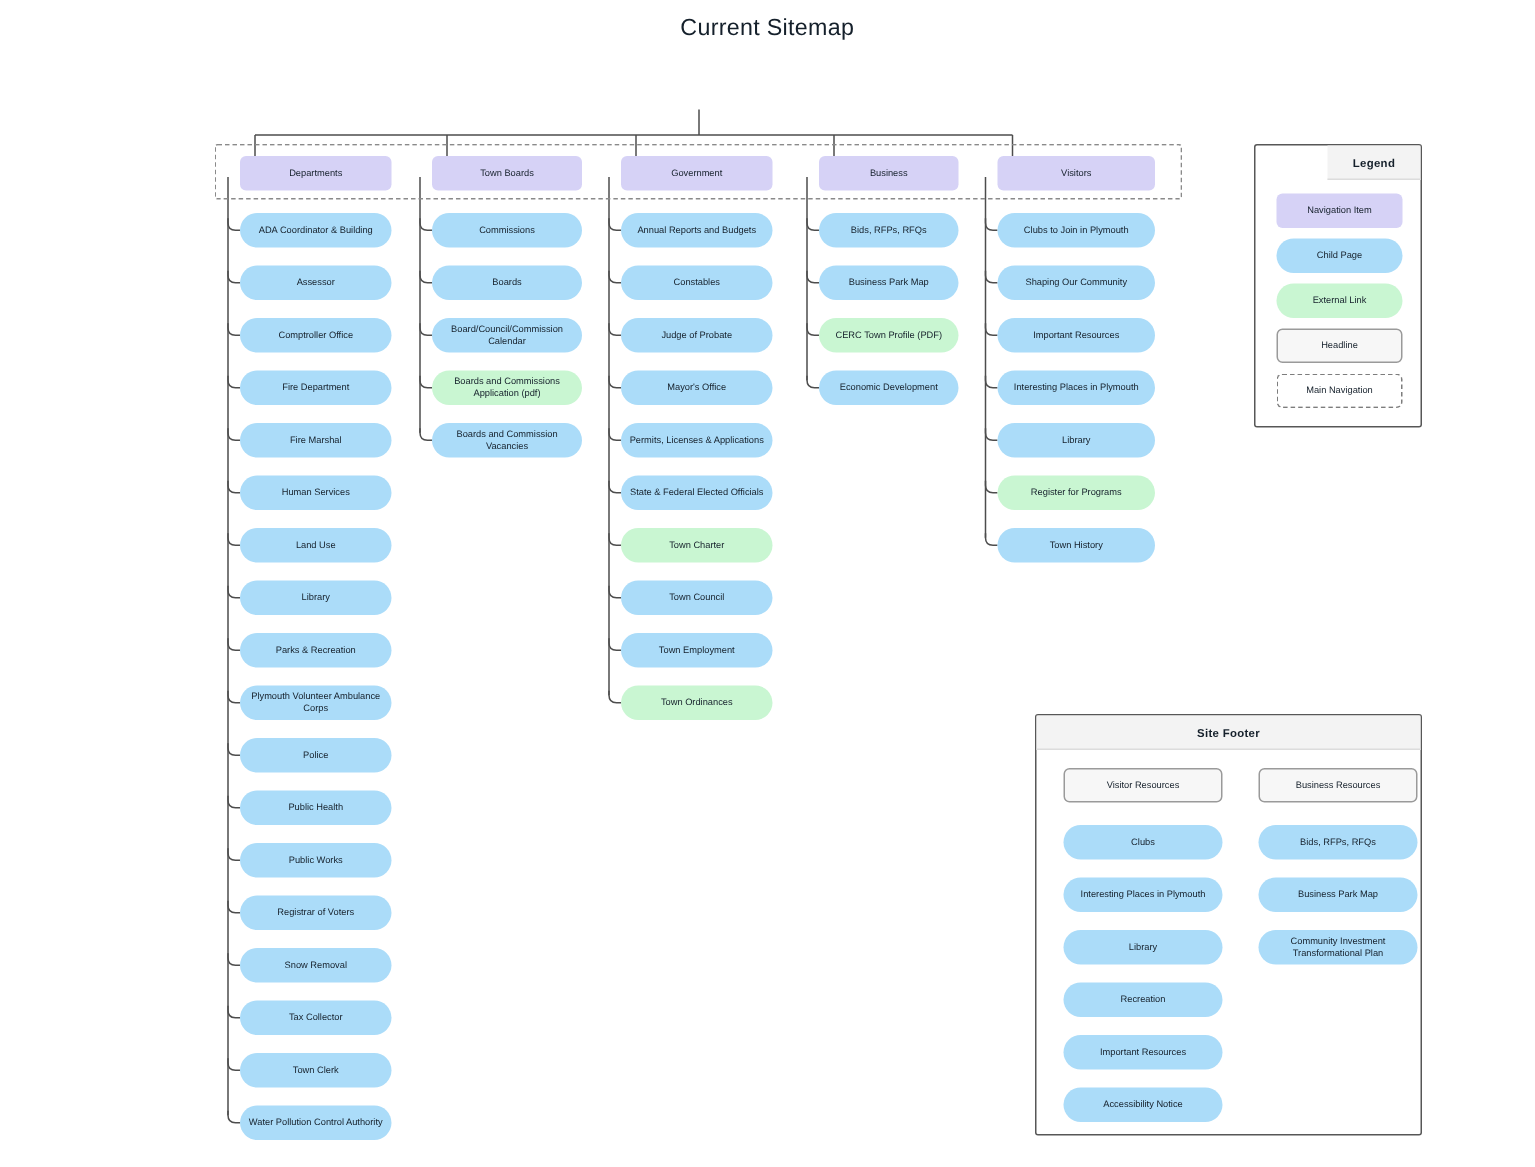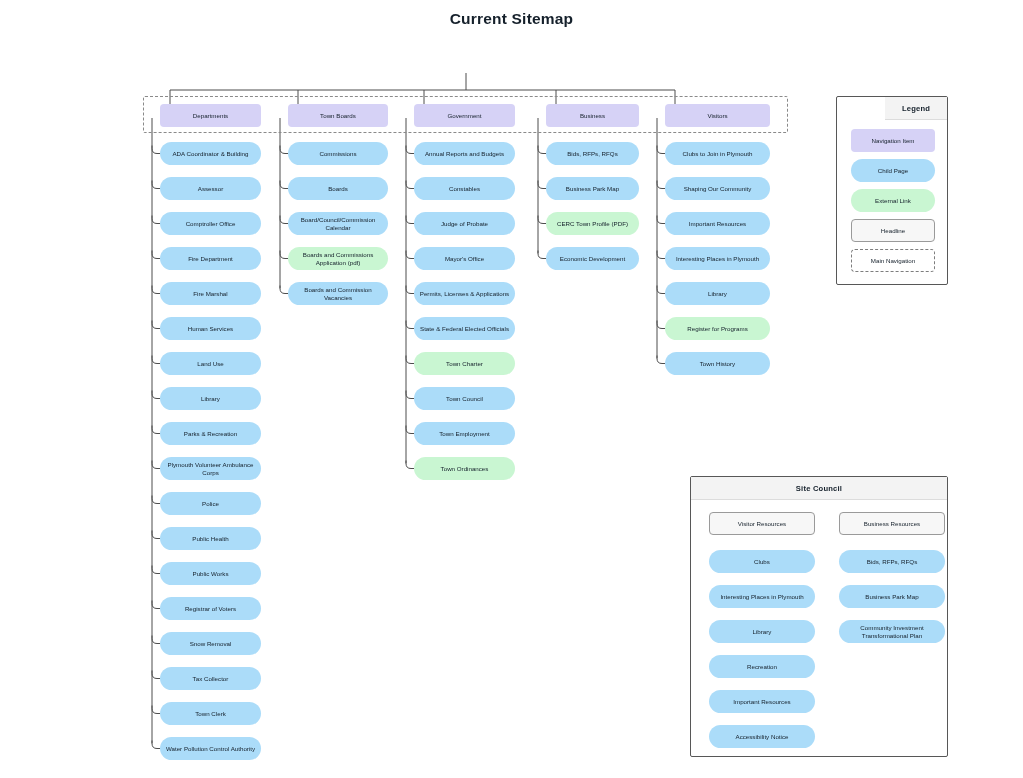--- a/index.html
+++ b/index.html
@@ -31,21 +31,21 @@
   }
 
   
   .page-title {
     position: absolute;
     left: 0;
     top: 10px;
     width: 1023px;
     text-align: center;
     font-size: 15.5px;
-    font-weight: bold;
+    font-weight: normal;
     letter-spacing: .2px;
   }
 
   
   .root-node {
     position: absolute;
     left: 398px;
     top: 37px;
     width: 137px;
     height: 36px;
@@ -271,21 +271,21 @@
     <div id="legend-entries">
         <div class="node nav" style="left: 14px; top: 32px; width: 84px;">Navigation Item</div>
         <div class="node child" style="left: 14px; top: 62px; width: 84px;">Child Page</div>
         <div class="node ext" style="left: 14px; top: 92px; width: 84px;">External Link</div>
         <div class="node headline" style="left: 14px; top: 122px; width: 84px;">Headline</div>
         <div class="node mainnav" style="left: 14px; top: 152px; width: 84px;">Main Navigation</div>
       </div>
   </div>
 
   <div class="panel" id="footer-panel">
-    <div class="panel-title">Site Council</div>
+    <div class="panel-title">Site Footer</div>
     <div id="footer-groups">
         <div class="node headline" style="left: 18px; top: 35px; width: 106px;">Visitor Resources</div>
         <div class="node child" style="left: 18px; top: 73px; width: 106px;">Clubs</div>
         <div class="node child" style="left: 18px; top: 108px; width: 106px;">Interesting Places in Plymouth</div>
         <div class="node child" style="left: 18px; top: 143px; width: 106px;">Library</div>
         <div class="node child" style="left: 18px; top: 178px; width: 106px;">Recreation</div>
         <div class="node child" style="left: 18px; top: 213px; width: 106px;">Important Resources</div>
         <div class="node child" style="left: 18px; top: 248px; width: 106px;">Accessibility Notice</div>
         <div class="node headline" style="left: 148px; top: 35px; width: 106px;">Business Resources</div>
         <div class="node child" style="left: 148px; top: 73px; width: 106px;">Bids, RFPs, RFQs</div>

